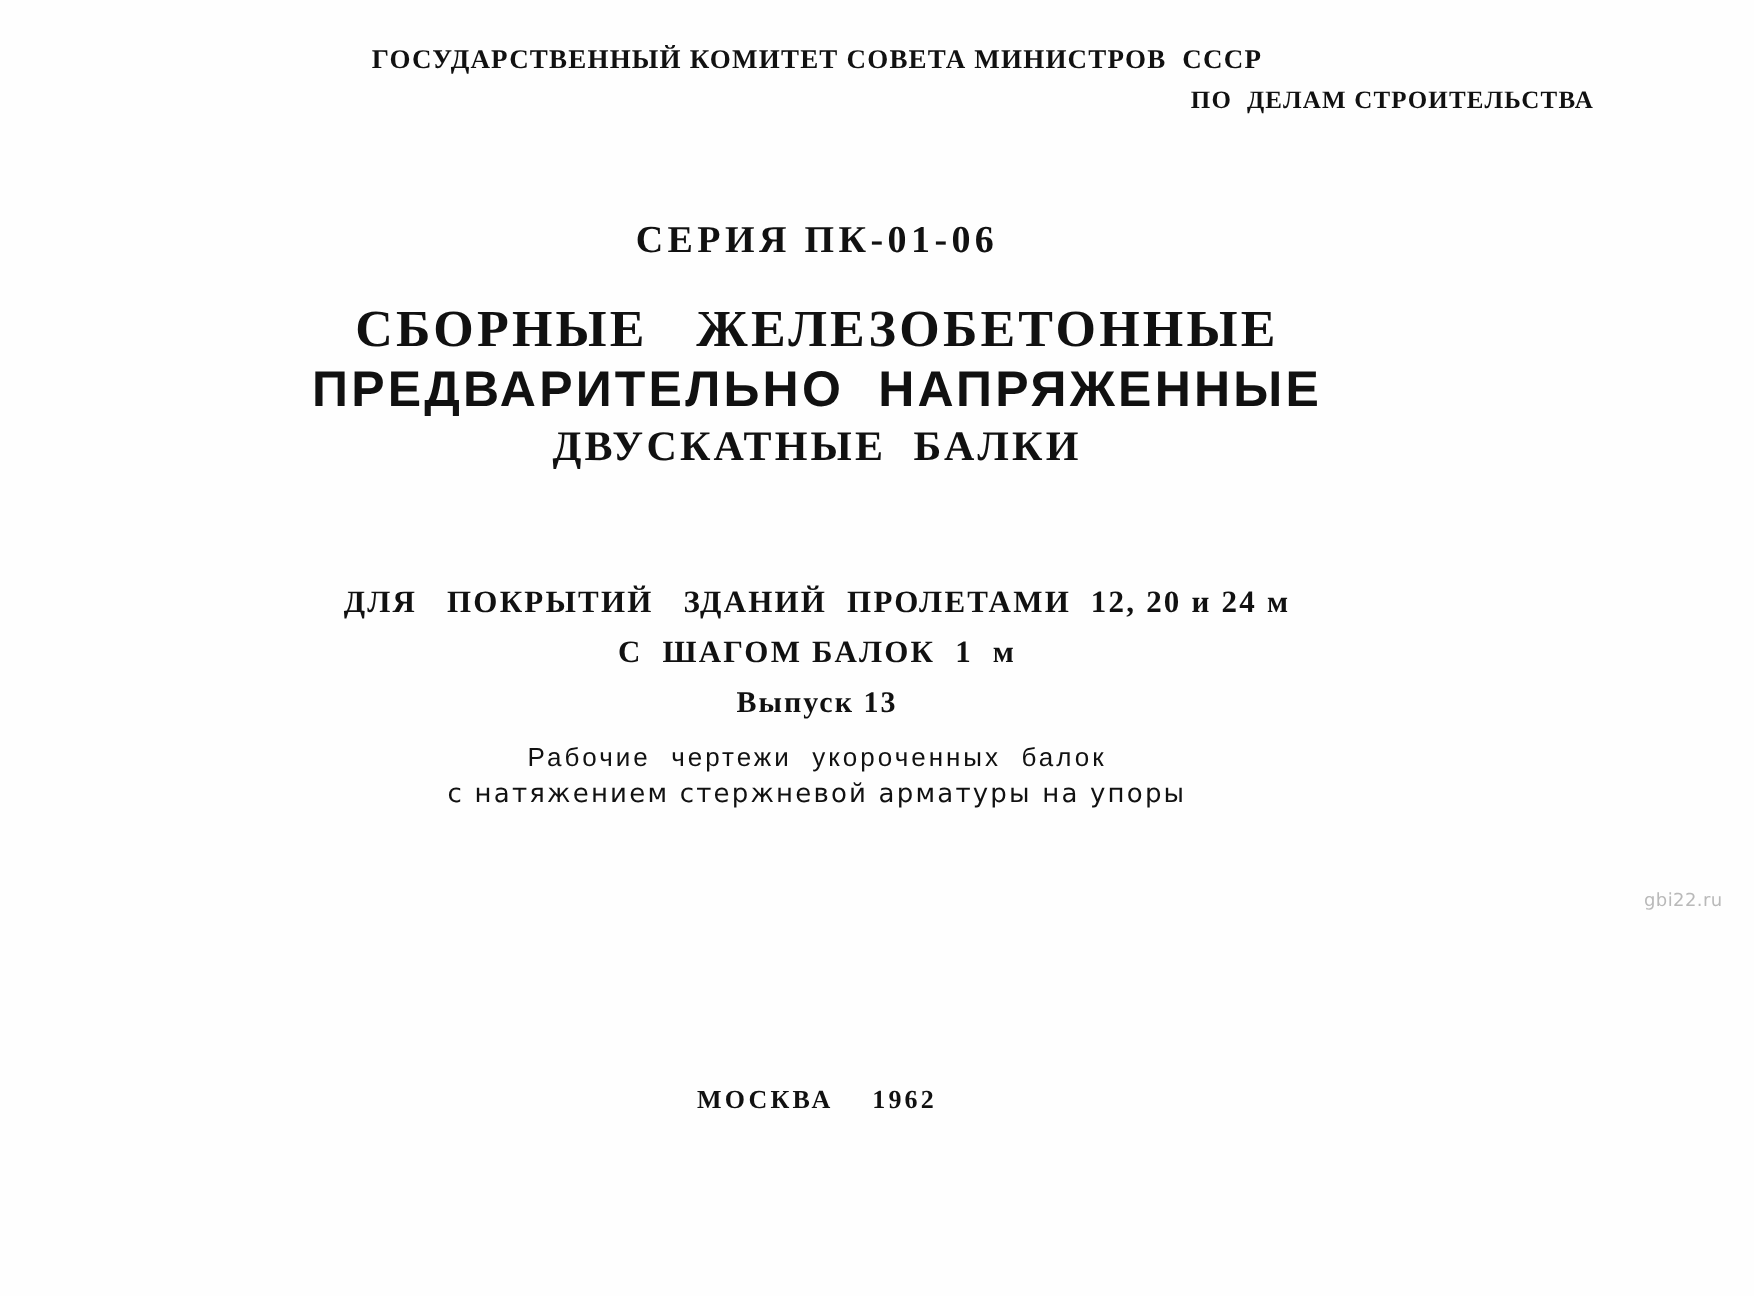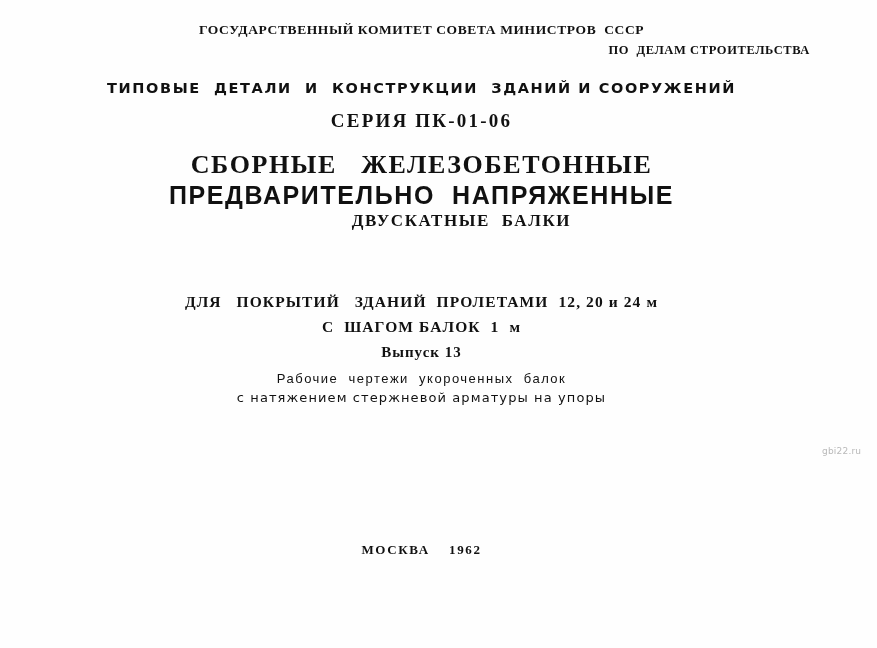--- a/index.html
+++ b/index.html
@@ -16,21 +16,21 @@
   }
   .page {
     position: relative;
     width: 877px;
     height: 648px;
     background: #fefefe;
   }
 
   .block {
     position: absolute;
-    left: 17px;
+    left: 4px;
     width: 777px;
     text-align: center;
     white-space: pre;
     padding-left: 16px;
   }
 
   
   .ministry-1 {
     top: 22px;
     font-family: "Liberation Serif", serif;
@@ -75,23 +75,22 @@
     top: 181px;
     font-family: Liberation Sans, sans-serif;
     font-weight: bold;
     font-size: 25px;
     letter-spacing: 1.6px;
   }
   .title-3 {
     top: 211px;
     font-family: "Liberation Serif", serif;
     font-weight: bold;
-    font-size: 17px;
+    font-size: 21px;
     letter-spacing: 1.6px;
-    margin-left: 40px;
   }
 
   .subtitle-concrete {
     top: 254px;
     font-family: "Liberation Serif", serif;
     font-weight: bold;
     font-size: 13px;
     letter-spacing: 1.1px;
   }
 
@@ -153,21 +152,20 @@
 </style>
 </head>
 <body>
 
 <div class="page">
 
   <div class="block ministry-1">ГОСУДАРСТВЕННЫЙ КОМИТЕТ СОВЕТА МИНИСТРОВ  СССР</div>
 
   <div class="block ministry-2">ПО  ДЕЛАМ СТРОИТЕЛЬСТВА</div>
 
-  <div class="block series-label">ТИПОВЫЕ  ДЕТАЛИ  И  КОНСТРУКЦИИ  ЗДАНИЙ И СООРУЖЕНИЙ</div>
 
   <div class="block series-code">СЕРИЯ ПК-01-06</div>
 
   <div class="block title-1">СБОРНЫЕ   ЖЕЛЕЗОБЕТОННЫЕ</div>
 
   <div class="block title-2">ПРЕДВАРИТЕЛЬНО  НАПРЯЖЕННЫЕ</div>
 
   <div class="block title-3">ДВУСКАТНЫЕ  БАЛКИ</div>
 
 

